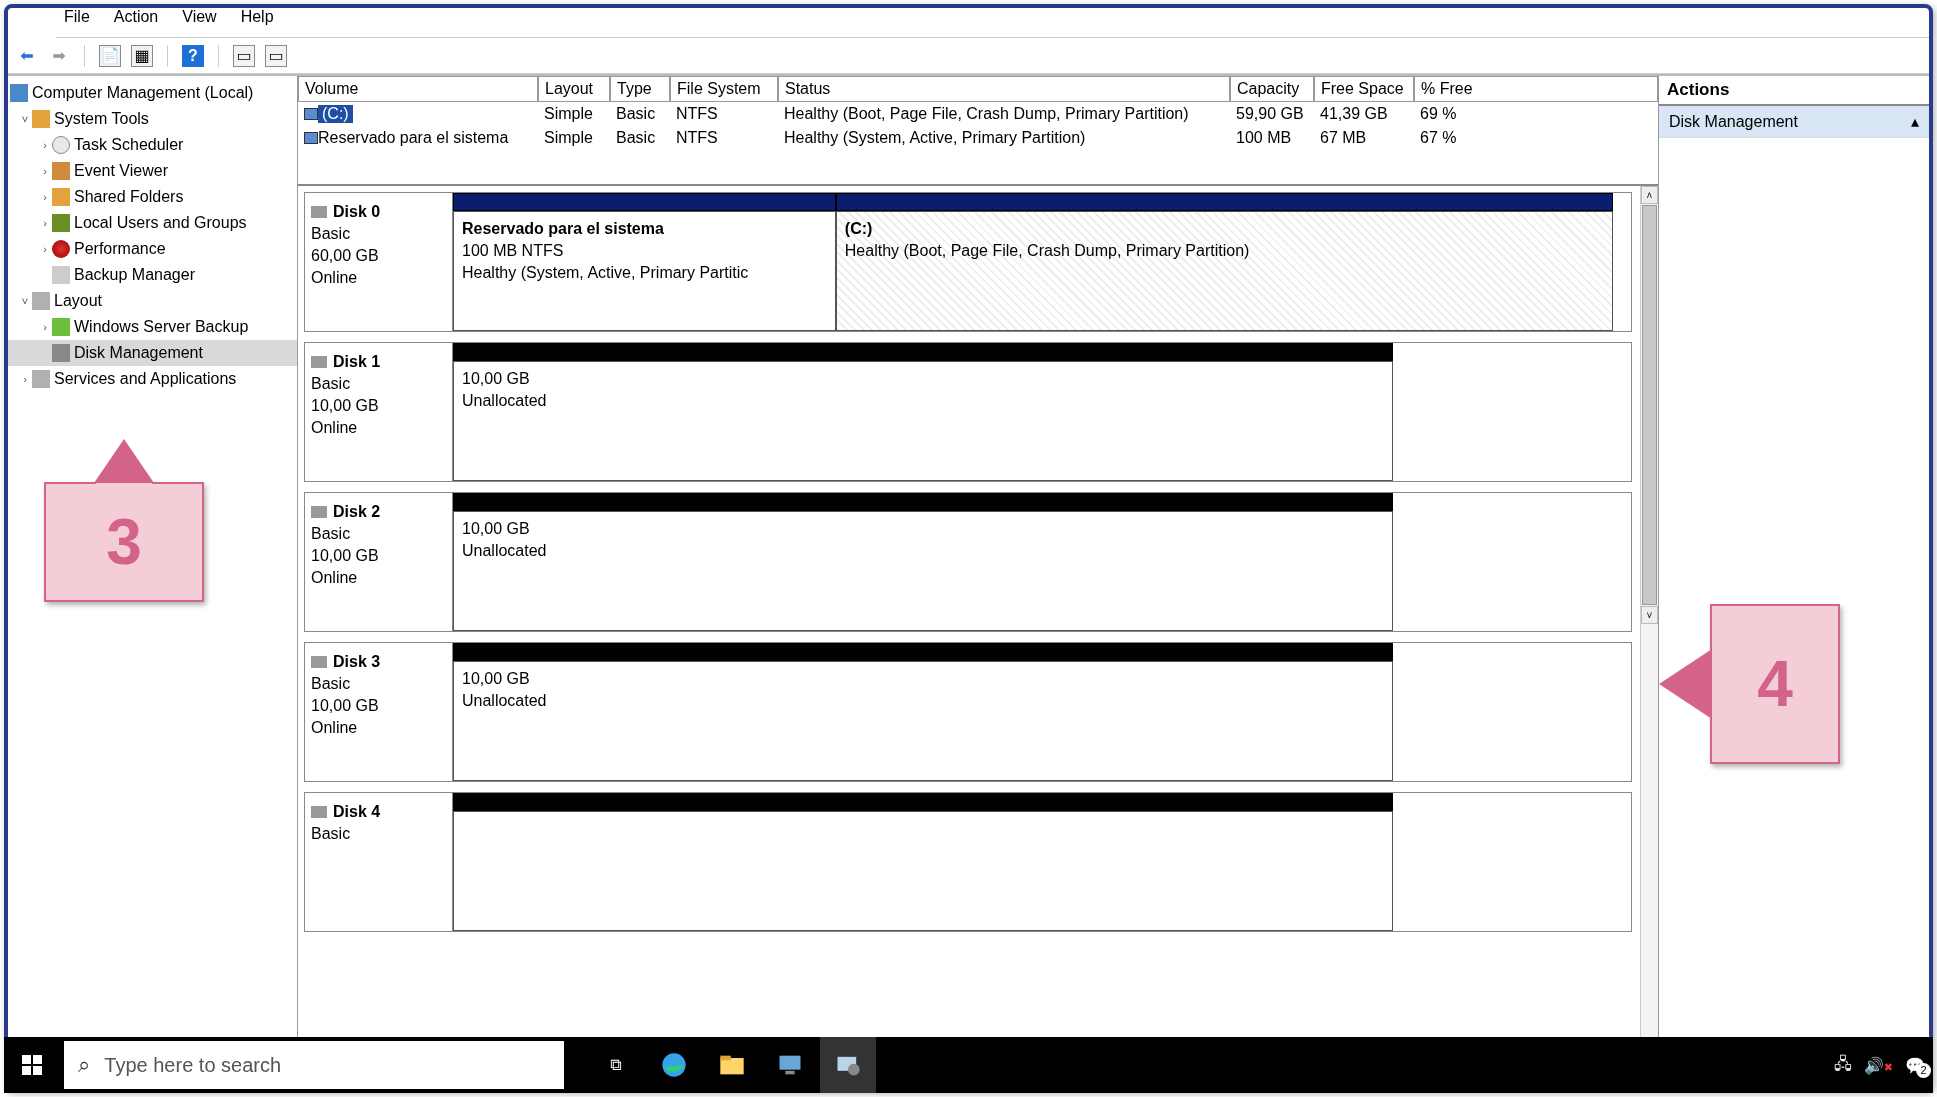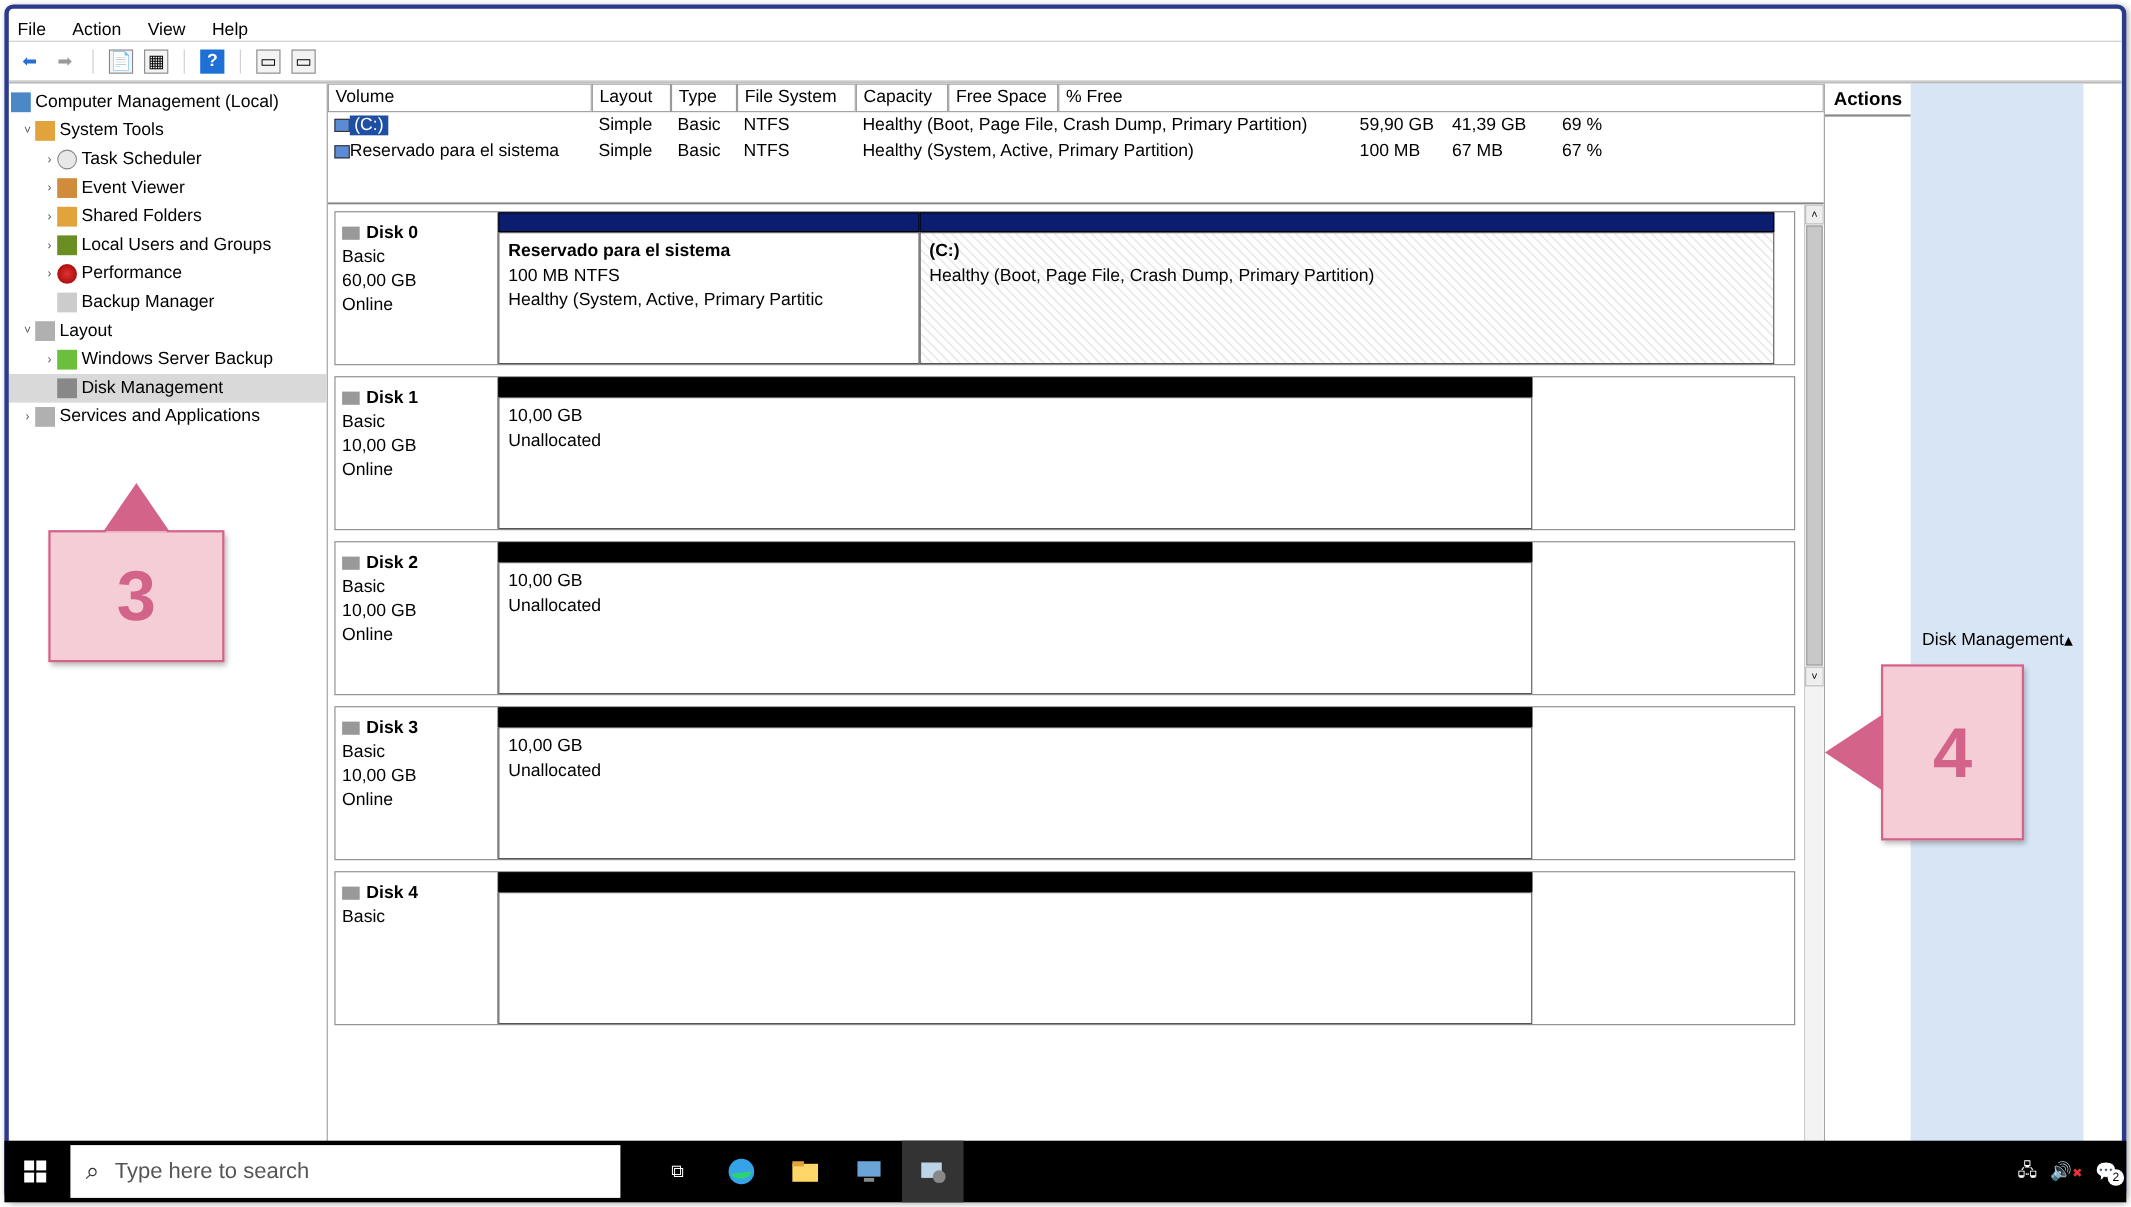--- a/index.html
+++ b/index.html
@@ -7,21 +7,21 @@
 
 .outer-frame { border: 4px solid #2b3a8c; border-radius: 8px; width: 1929px; height: 1088px; margin: 4px; background: #fff; display: flex; flex-direction: column; overflow: hidden; box-shadow: 2px 2px 6px rgba(0,0,0,.3); }
 
 .title-bar { height: 36px; background: #fff; display: flex; align-items: center; padding: 0 4px; font-size: 16px; color: #000; }
 .title-bar .app-icon { width: 18px; height: 18px; background: #4a88c7; margin-right: 6px; }
 .title-bar .spacer { flex: 1; }
 .title-bar .win-btn { width: 40px; height: 28px; display:flex; align-items:center; justify-content:center; font-size:14px; cursor:pointer; }
 .title-bar .remote-bar { position:absolute; left:50%; transform:translateX(-50%); top:4px; width:360px; height:28px; background:linear-gradient(#3b6fb8,#1e4e8c); border:1px solid #1a3e72; border-radius:3px; display:flex; align-items:center; justify-content:space-between; padding:0 6px; color:#fff; font-size:14px;}
 .remote-bar .rb-right span{margin:0 4px; cursor:pointer;}
 
-.menu-bar { height: 30px; display: flex; align-items: flex-end; font-size: 16px; padding: 0 8px; gap: 24px; border-bottom:1px solid #ccc; }
+.menu-bar { height: 30px; display: flex; align-items: flex-start; font-size: 16px; padding: 0 8px; gap: 24px; border-bottom:1px solid #ccc;margin-left:48px; }
 .menu-bar span { cursor: pointer; }
 
 .toolbar { height: 36px; display:flex; align-items:center; gap:10px; padding:0 8px; border-bottom:1px solid #ccc;}
 .toolbar .tb-btn { width:22px; height:22px; display:flex; align-items:center; justify-content:center; font-size:16px; cursor:pointer;}
 .toolbar .tb-sep { width:1px; height:22px; background:#ccc; margin:0 4px;}
 .tb-back{color:#2a6fd6;}
 .tb-fwd{color:#999;}
 .tb-box{border:1px solid #888; background:#f3f3f3;}
 
 .main-area { flex:1; display:flex; border-top:2px solid #bbb; overflow:hidden; }
@@ -76,21 +76,21 @@
 .disk-parts .bodyrow{display:flex; flex:1;}
 .part{border:1px solid #555; padding:6px 8px; font-size:16px; line-height:22px; overflow:hidden;}
 .part .pname{font-weight:600;}
 .part.striped{background:repeating-linear-gradient(45deg,#eee,#eee 2px,#fff 2px,#fff 6px);}
 
 .legend-bar{height:26px;border-top:1px solid #888;display:flex;align-items:center;gap:18px;padding:0 8px;font-size:16px;}
 .lg-swatch{width:14px;height:14px;display:inline-block;margin-right:4px;vertical-align:middle;}
 .lg-black{background:#000;}
 .lg-blue{background:#1423a0;}
 
-.actions-pane{width:270px; display:flex; flex-direction:row;}
+.actions-pane{width:270px; display:flex; flex-direction:column;}
 .actions-header{height:30px;border-bottom:2px solid #888;background:#fff;padding:4px 8px;font-size:17px;font-weight:600;}
 .actions-item{padding:6px 10px;font-size:16px;display:flex;align-items:center;justify-content:space-between;border-bottom:1px solid #ddd;cursor:pointer;}
 .actions-item.hl{background:#d8e5f5;}
 
 .taskbar{position:absolute;left:4px;right:4px;bottom:4px;height:56px;background:#000;color:#fff;display:flex;align-items:center;}
 .taskbar .start{width:56px;height:100%;display:flex;align-items:center;justify-content:center;font-size:22px;cursor:pointer;}
 .taskbar .search{flex:0 0 500px;height:48px;background:#fff;color:#555;display:flex;align-items:center;gap:14px;padding:0 14px;font-size:20px;margin:0 4px;}
 .taskbar .search .mag{font-size:22px;color:#333;}
 .taskbar .tb-icons{display:flex;gap:2px;margin-left:20px;}
 .taskbar .tb-icons .ti{width:56px;height:56px;display:flex;align-items:center;justify-content:center;cursor:pointer;}
@@ -198,20 +198,21 @@
         </div>
     </div>
 
     <div class="center-pane">
       <div class="volume-table">
         <div class="vol-header">
           <div class="col" style="width:240px">Volume</div>
           <div class="col" style="width:72px">Layout</div>
           <div class="col" style="width:60px">Type</div>
           <div class="col" style="width:108px">File System</div>
+          <div class="col" style="width:452px">Status</div>
           <div class="col" style="width:84px">Capacity</div>
           <div class="col" style="width:100px">Free Space</div>
           <div class="col" style="flex:1">% Free</div>
         </div>
         <div class="vol-rows" id="vol-rows">
             <div class="vol-row">
               <div class="cell" style="width:240px">
                 <span class="drvicon"></span> 
                 <span class="drv sel">(C:)</span>
               </div>

